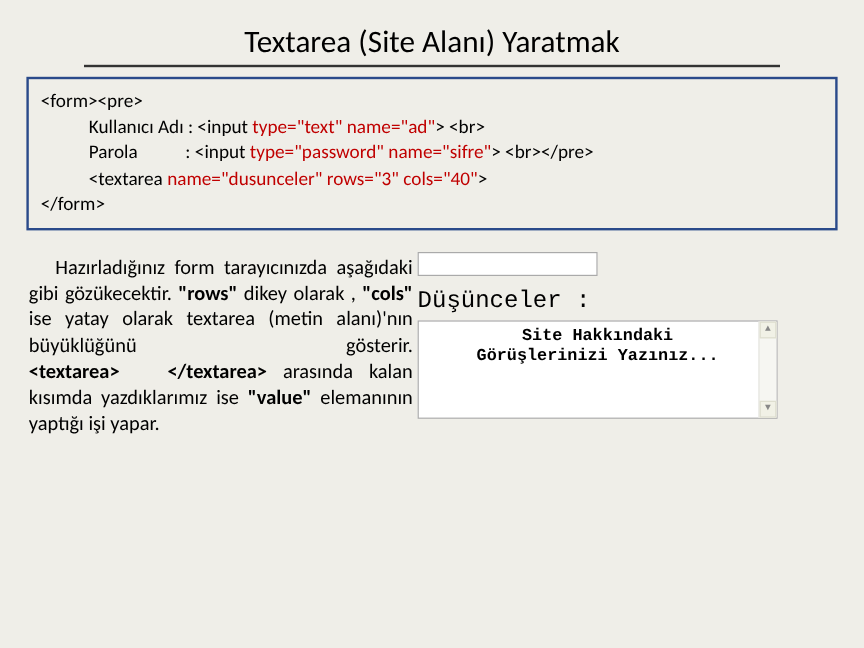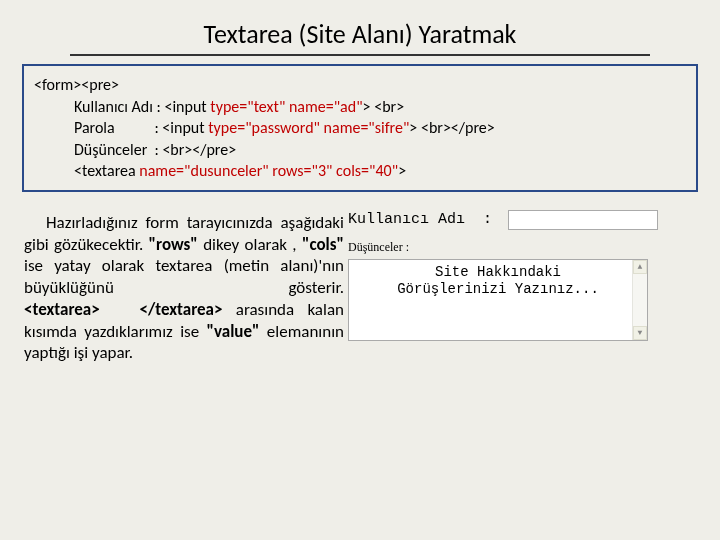--- a/index.html
+++ b/index.html
@@ -57,35 +57,36 @@
     font-size: 15px;
   }
   .prev-label { width: 160px; }
   .prev-input {
     border: 1px solid #aaa;
     background: #fff;
     height: 20px;
     width: 150px;
   }
   .thoughts-label {
-    font-family: Liberation Serif, serif;
-    font-size: 12px;
+    font-family: Liberation Mono, monospace;
+    font-size: 20px;
     margin: 6px 0 4px 0;
   }
   .textarea-box {
     border: 1px solid #aaa;
     background: #fff;
     width: 300px;
     height: 82px;
     padding: 4px 6px;
     font-family: "Courier New", monospace;
     font-size: 14px;
     line-height: 1.25;
     text-align: center;
     position: relative;
+    font-weight: bold;
   }
   .ta-sb {
     position: absolute;
     right: 0; top: 0; bottom: 0;
     width: 15px;
     background: #f6f6f2;
     border-left: 1px solid #e5e5df;
   }
   .ta-sb .arrow {
     position: absolute;
@@ -108,34 +109,33 @@
 <div class="title">Textarea (Site Alanı) Yaratmak</div>
 
 <div class="code-box">
   <div class="code-line">&lt;form&gt;&lt;pre&gt;</div>
   <div class="code-line in1">
     <span>Kullanıcı Adı : &lt;input </span><span class="red">type="text" name="ad"</span><span>&gt; &lt;br&gt;</span>
   </div>
   <div class="code-line in1">
     <span>Parola&nbsp;&nbsp;&nbsp;&nbsp;&nbsp;&nbsp;&nbsp;&nbsp;&nbsp;&nbsp;&nbsp;: &lt;input </span><span class="red">type="password" name="sifre"</span><span>&gt; &lt;br&gt;&lt;/pre&gt;</span>
   </div>
-  <div class="code-line in1">Düşünceler&nbsp;&nbsp;: &lt;br&gt;&lt;/pre&gt;</div>
   <div class="code-line in1">
     <span>&lt;textarea </span><span class="red">name="dusunceler" rows="3" cols="40"</span><span>&gt;</span>
   </div>
+  <div class="code-line">&lt;/form&gt;</div>
 </div>
 
 <div class="lower">
   <div class="para">
     <span class="indent"></span><span>Hazırladığınız form tarayıcınızda aşağıdaki gibi gözükecektir. </span><b>"rows"</b><span> dikey olarak , </span><b>"cols"</b><span> ise yatay olarak textarea (metin alanı)'nın büyüklüğünü gösterir. </span><b>&lt;textarea&gt;</b>&nbsp;&nbsp;&nbsp;<b>&lt;/textarea&gt;</b><span> arasında kalan kısımda yazdıklarımız ise </span><b>"value"</b><span> elemanının yaptığı işi yapar.</span>
   </div>
 
   <div class="preview">
     <div class="prev-row">
-      <span class="prev-label">Kullanıcı Adı&nbsp;&nbsp;:</span>
       <span class="prev-input"></span>
     </div>
     <div class="thoughts-label">Düşünceler :</div>
     <div class="textarea-box">
       <div>Site Hakkındaki</div>
       <div>Görüşlerinizi Yazınız...</div>
       <div class="ta-sb">
         <div class="arrow up">▲</div>
         <div class="arrow dn">▼</div>
       </div>

